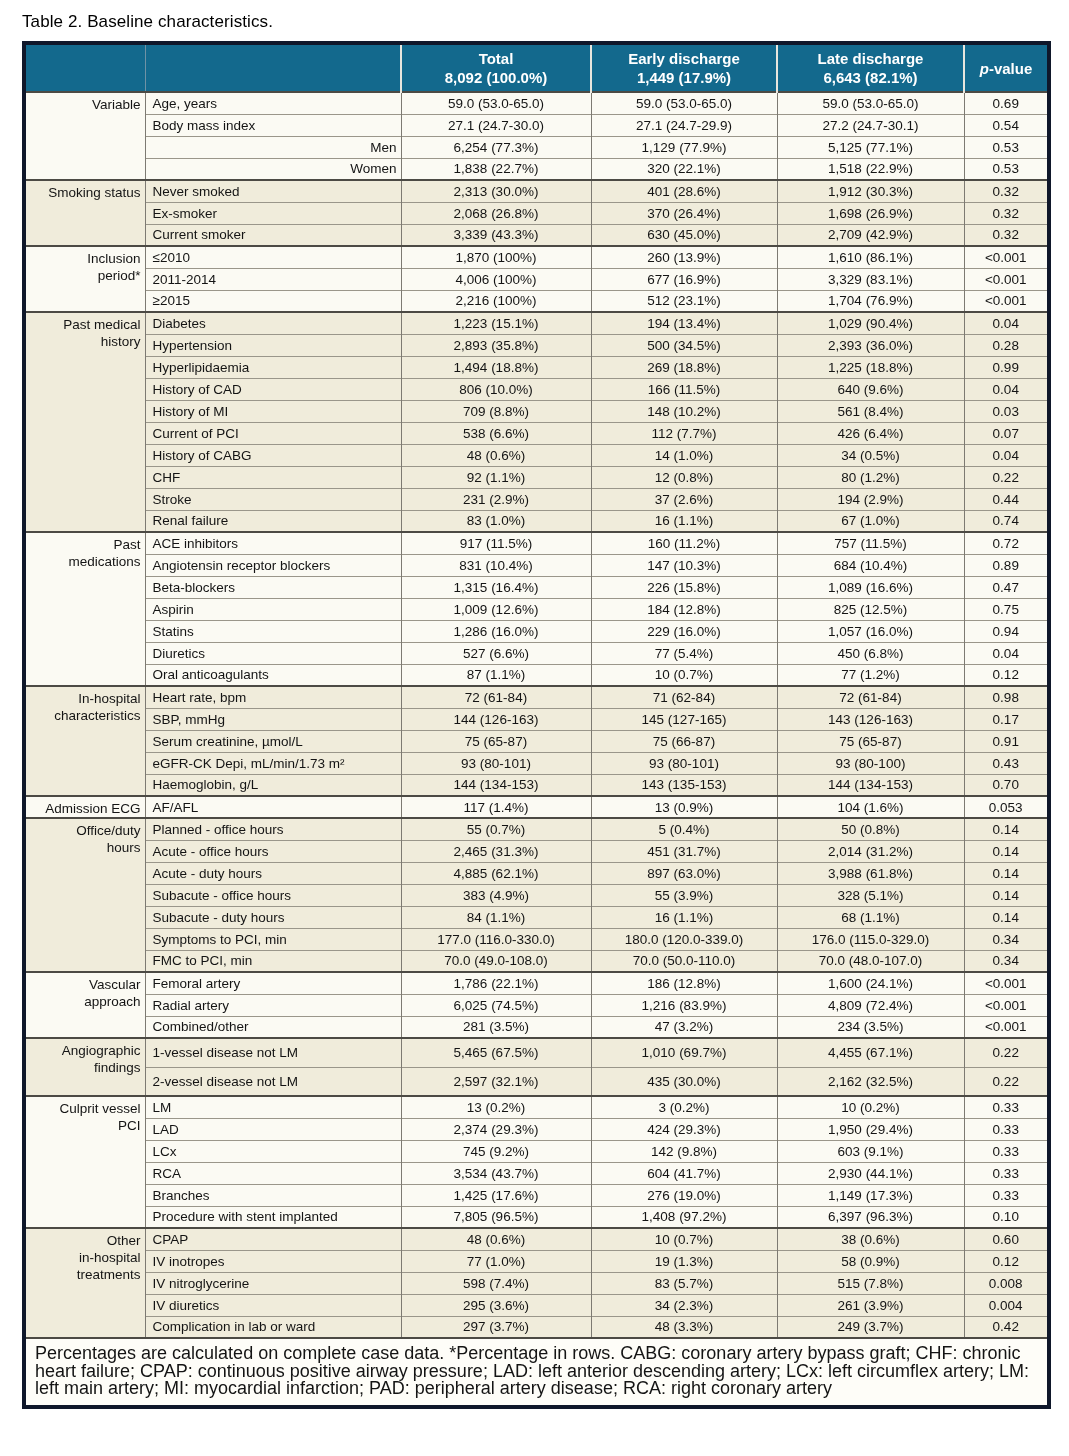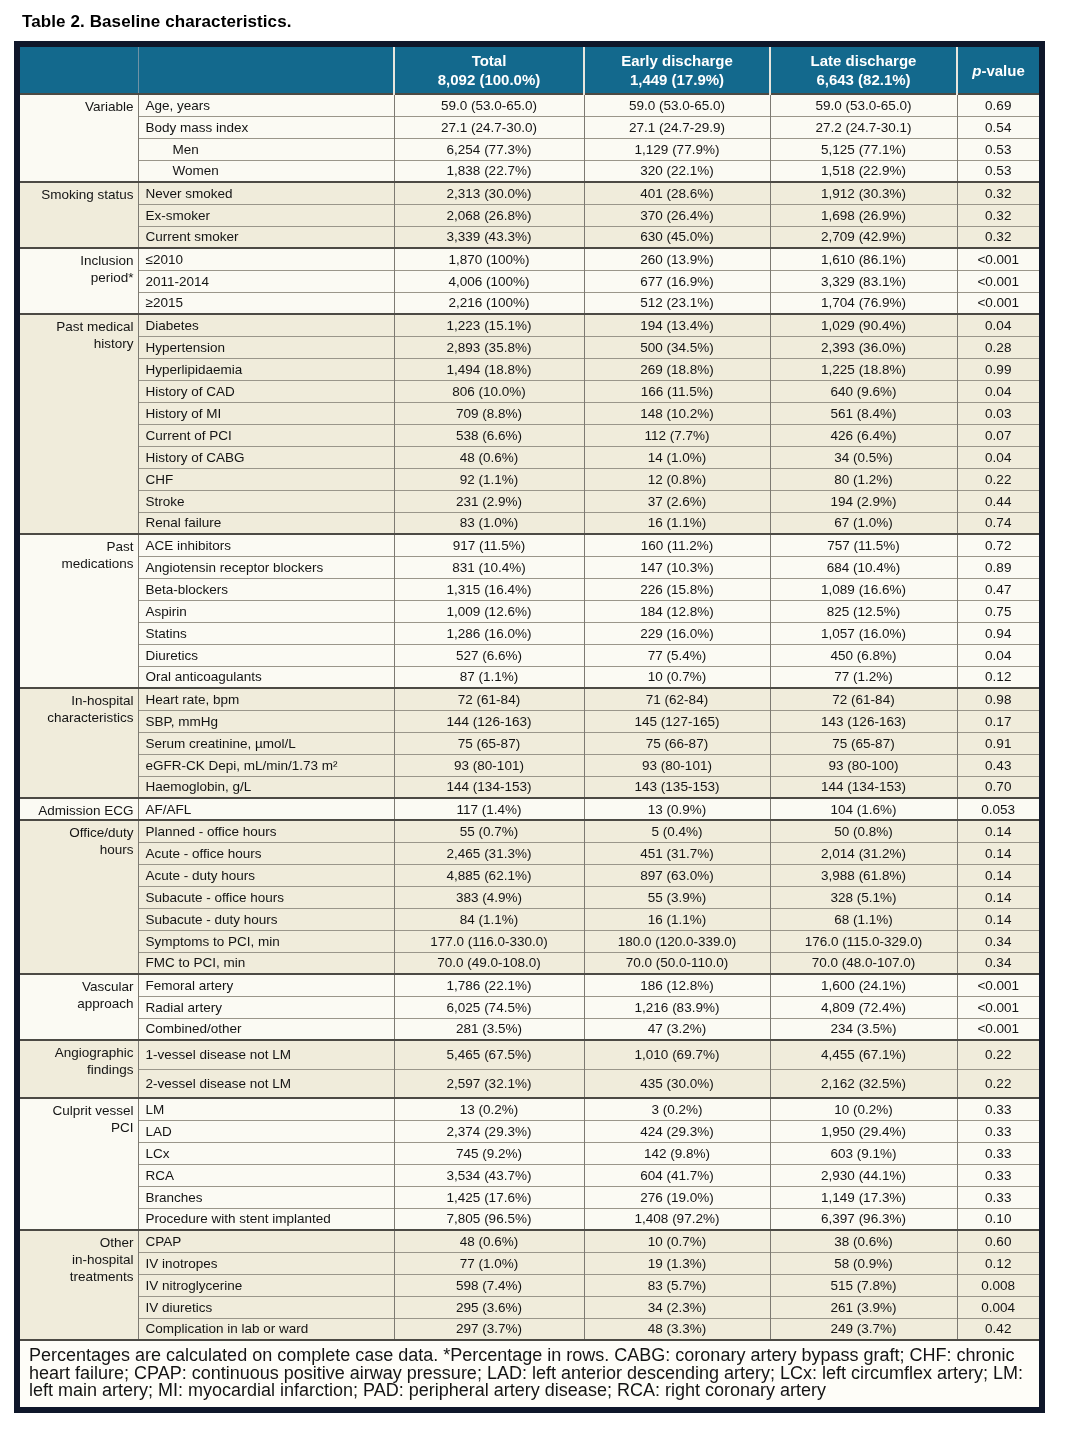--- a/index.html
+++ b/index.html
@@ -5,31 +5,31 @@
   * { box-sizing: border-box; }
   html, body {
     margin: 0; padding: 0;
     width: 1069px;
     background: #ffffff;
     font-family: "Liberation Sans", sans-serif;
   }
   .page { width: 1069px; padding: 8px 0 10px 0; }
   .title {
     font-size: 17px;
-    font-weight: bold;
+    font-weight: normal;
     color: #000000;
     padding: 4px 0 9px 22px;
     letter-spacing: 0.1px;
   }
   table.main {
     border-collapse: collapse;
     table-layout: fixed;
     width: 1025px;
-    margin-left: 14px;
-    border: 6px solid #0f172a;
+    margin-left: 22px;
+    border: 4px solid #0f172a;
   }
   thead th {
     background: #13698d;
     color: #ffffff;
     font-weight: bold;
     font-size: 15px;
     line-height: 19px;
     padding: 4px 2px;
     vertical-align: middle;
     text-align: center;
@@ -56,21 +56,21 @@
   td.group {
     vertical-align: top;
     text-align: right;
     padding: 3px 4px 0 7px;
     white-space: pre-line;
     line-height: 17px;
     border-left: none;
     border-top: 2px solid #4c4a44;
   }
   td.label { text-align: left; padding-left: 7px; }
-  td.label.indent { padding-left: 34px; }
+  td.label.indent { padding-left: 58px; text-align: right; }
   td.val, td.pv { text-align: center; }
   tfoot td.footnote {
     background: #fefdf8;
     font-size: 18px;
     line-height: 17.5px;
     color: #141414;
     padding: 6px 9px 7px 9px;
     border-top: 2px solid #4c4a44;
     white-space: normal;
     text-align: left;

